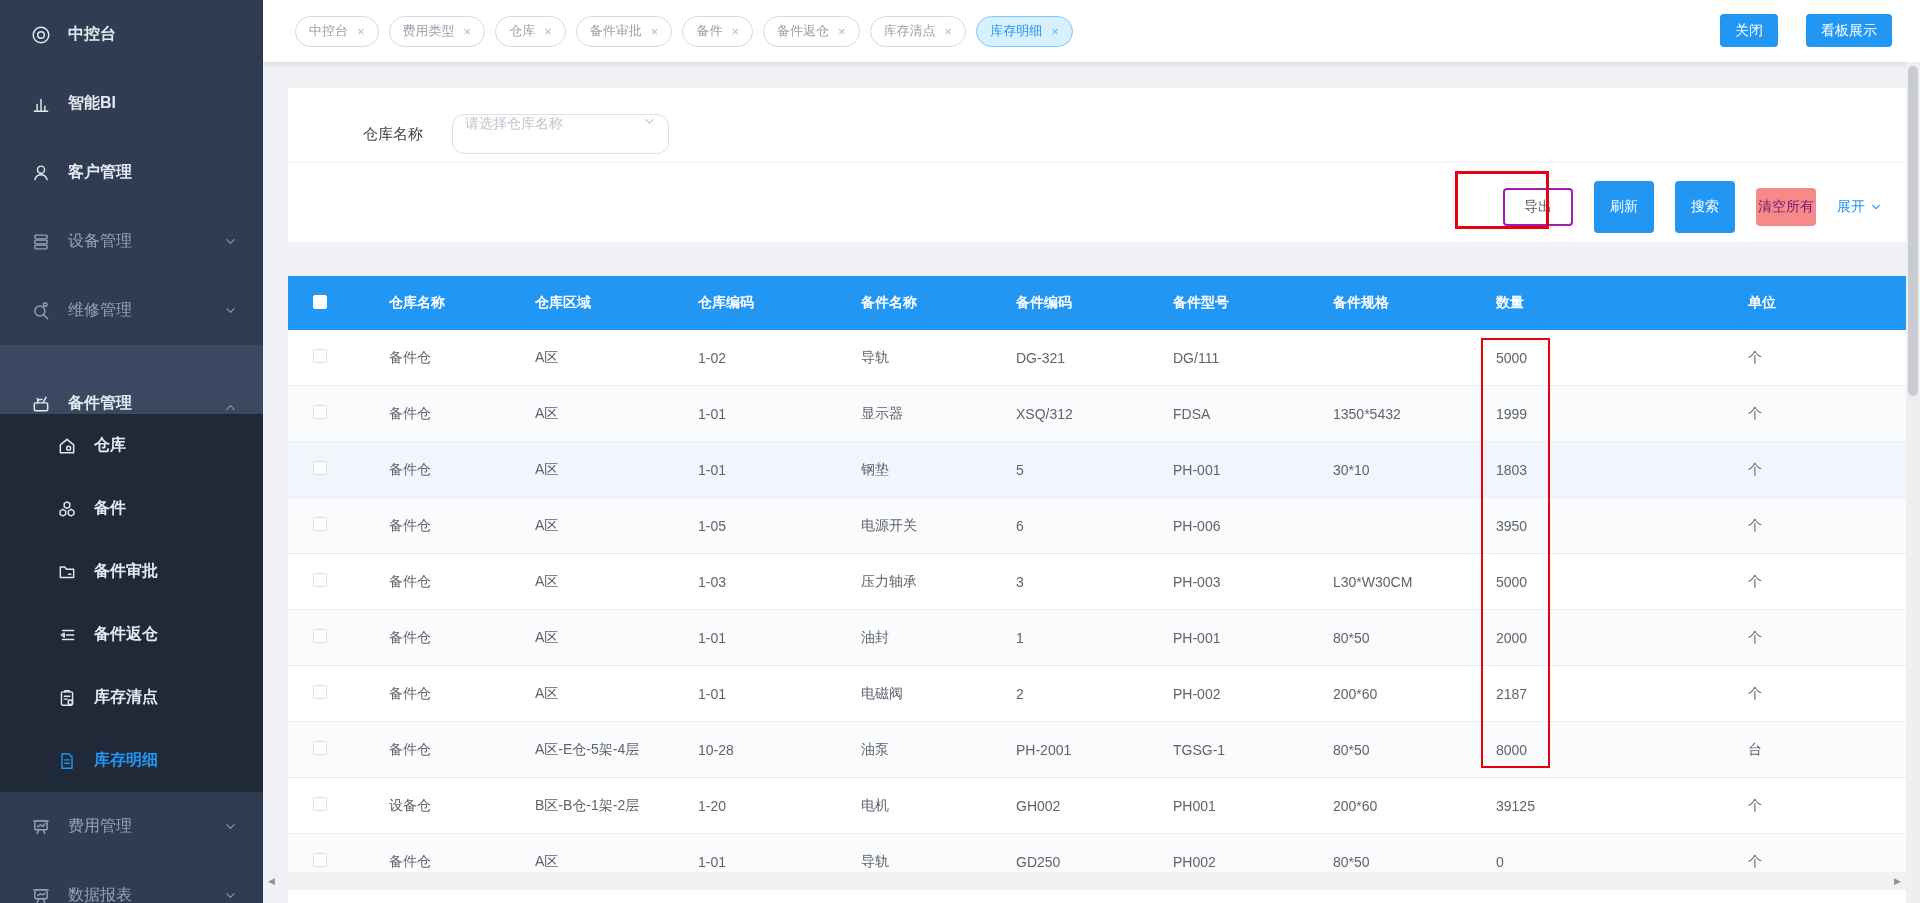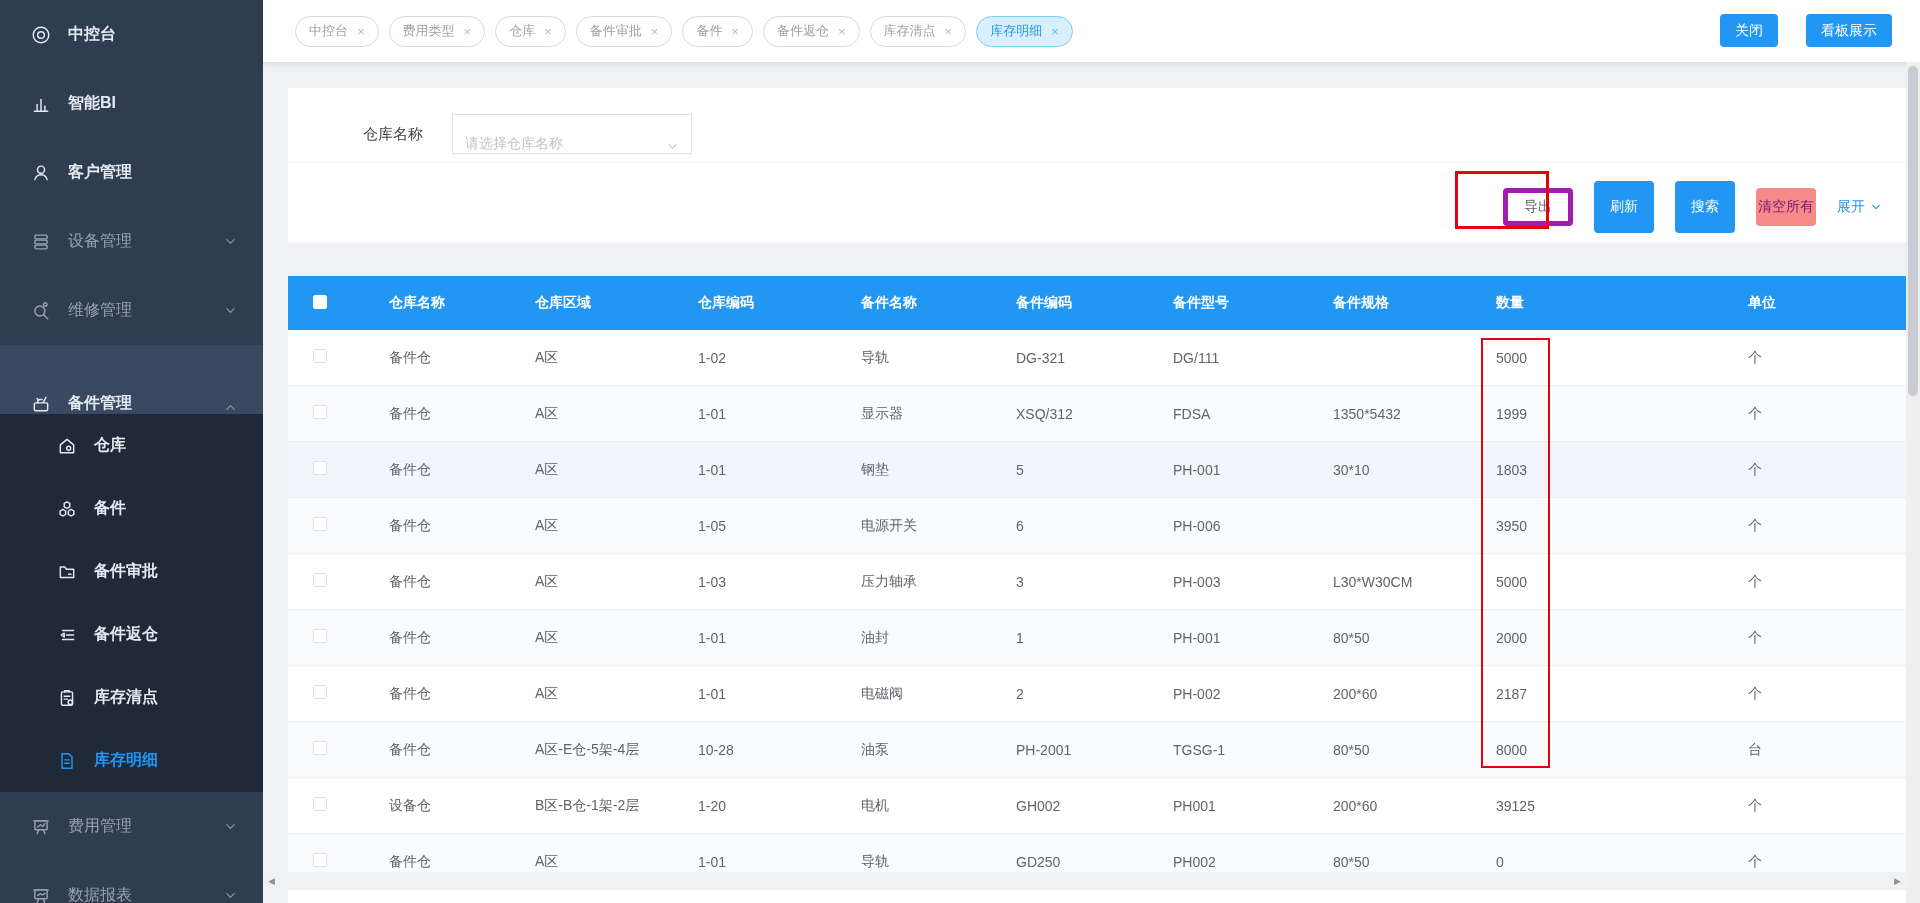--- a/index.html
+++ b/index.html
@@ -35,27 +35,27 @@
   .chip.active .close { color:#68b8ea; }
   .topbtns { position:absolute; right:28px; top:14px; display:flex; gap:28px; z-index:4; }
   .btn { border:none; border-radius:4px; font-size:14px; cursor:pointer;
          display:inline-flex; align-items:center; justify-content:center;
          font-family:"Liberation Sans","DejaVu Sans",sans-serif; }
   .btn-blue { background:var(--primary); color:#fff; height:33px; padding:0 15px; }
 
   
   .panel1 { position:absolute; left:25px; top:88px; width:1618px; height:154px; background:#fff; }
   .filter-label { position:absolute; left:75px; top:26px; height:40px; line-height:40px; font-size:15px; color:#3d4046; }
-  .select { position:absolute; left:164px; top:26px; width:240px; height:40px; border:1px solid #dcdfe6; border-radius:1px;
-            display:flex; align-items:flex-end; padding:0 12px; background:#fff; cursor:pointer; }
+  .select { position:absolute; left:164px; top:26px; width:217px; height:40px; border:1px solid #dcdfe6; border-radius:12px;
+            display:flex; align-items:flex-start; padding:0 12px; background:#fff; cursor:pointer; }
   .select .ph { color:#c0c4cc; font-size:14px; flex:1; }
   .select svg { width:13px; height:13px; stroke:#c0c4cc; fill:none; stroke-width:1.6; stroke-linecap:round; }
   .p1-divider { position:absolute; left:0; right:0; top:74px; height:1px; background:#eef1f6; }
   .toolbar { position:absolute; top:93px; right:24px; display:flex; align-items:center; gap:21px; }
-  .btn-export { width:70px; height:38px; background:#fff; border:5px solid #a21caf; color:#5a5e66; }
+  .btn-export { width:70px; height:38px; background:#fff; border:2px solid #a21caf; color:#5a5e66; }
   .btn-tb-blue { background:var(--primary); color:#fff; height:52px; padding:0 16px; }
   .btn-clear { background:var(--clear-button); color:#701a75; height:38px; padding:0 2px; }
   .expand-link { color:var(--primary); font-size:14px; display:flex; align-items:center; gap:5px; cursor:pointer; }
   .expand-link svg { width:12px; height:12px; stroke:var(--primary); fill:none; stroke-width:1.6; stroke-linecap:round; }
 
   
   .panel2 { position:absolute; left:25px; top:276px; width:1618px; bottom:0; background:#fff; overflow:hidden; }
   .tgrid { display:grid; grid-template-columns:89px 146px 163px 163px 155px 157px 160px 163px 252px 1fr; align-items:center; }
   .thead { height:54px; background:var(--primary); color:#fff; font-weight:bold; font-size:14px; }
   .trow { height:56px; border-bottom:1px solid #ebeef5; font-size:14px; color:#5f646c; background:#fff; }

